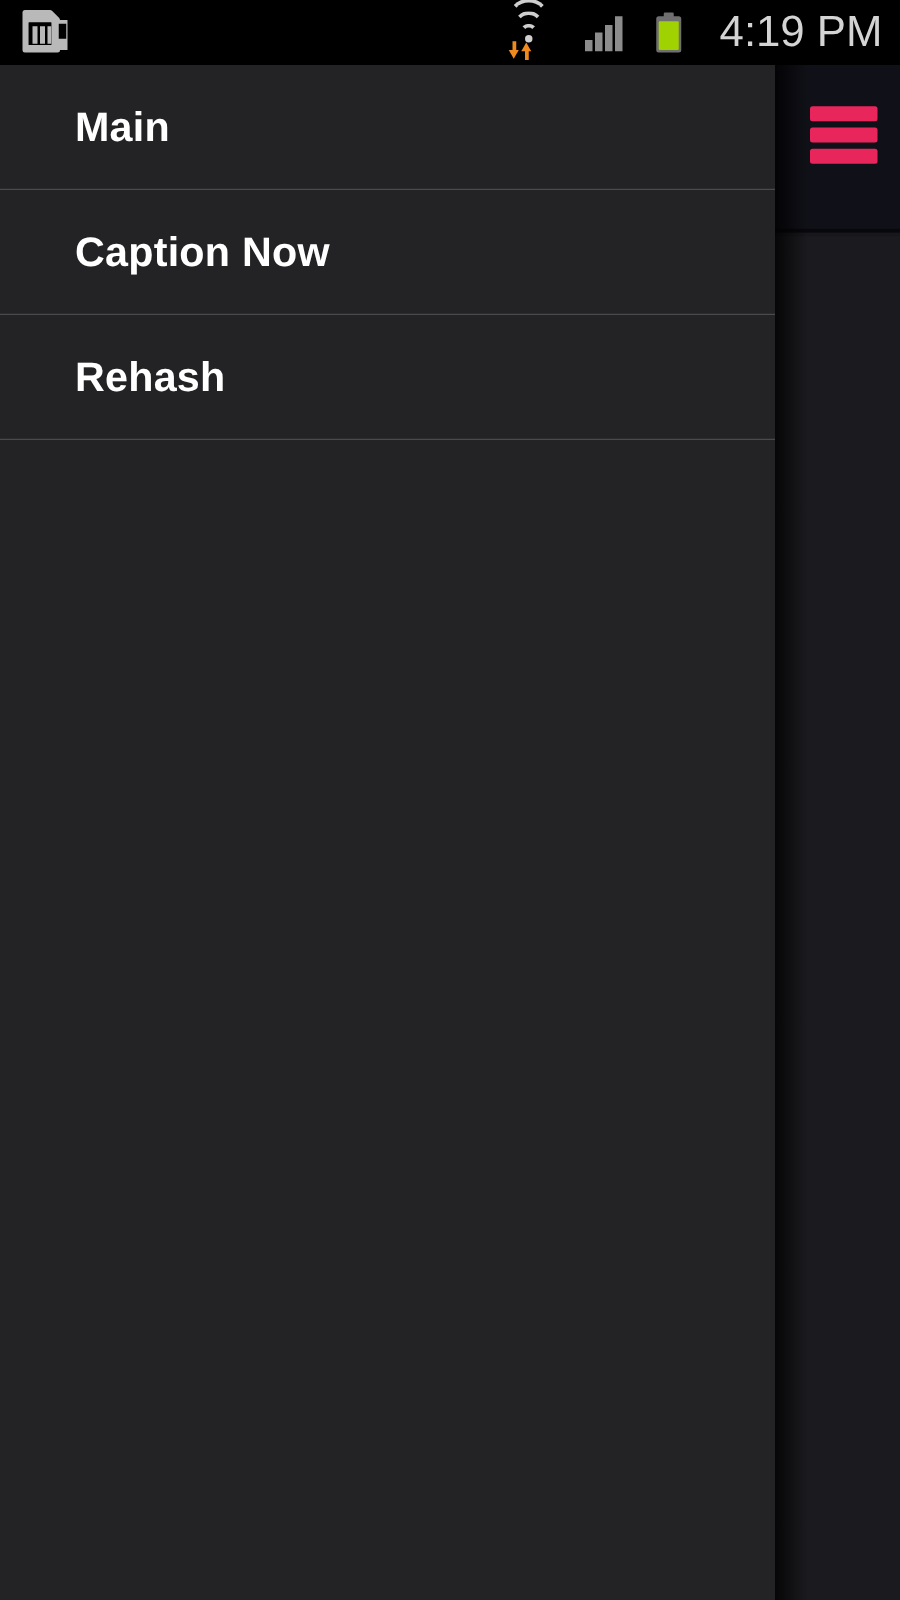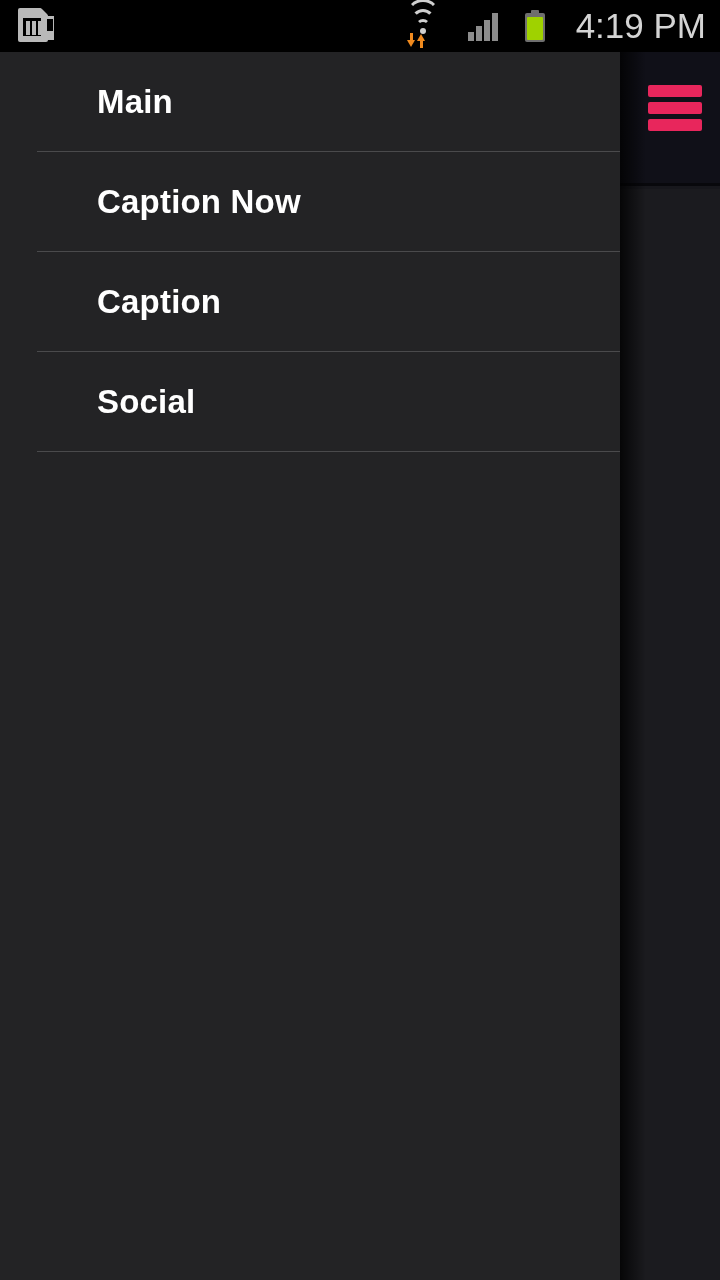--- a/index.html
+++ b/index.html
@@ -177,21 +177,21 @@
   .cw-the{
     position:absolute; left:34px; top:26px;
     font-size:17px; color:#1b1b1f; letter-spacing:1px; font-weight:bold;
     background:#e8265c; padding:1px 3px;
   }
   .fine{ color:#b5b5ba; font-size:21px; line-height:27px; white-space:nowrap; }
 
   
   .drawer{
     position:absolute; top:52px; left:0; width:620px; height:1228px;
-    background:#232325; z-index:20;padding-left:37px;
+    background:#232325; z-index:20;
   }
   .drawer-shadow{
     position:absolute; top:52px; left:620px; width:26px; height:1228px;
     background:linear-gradient(90deg, rgba(0,0,0,0.78), rgba(0,0,0,0));
     z-index:21; pointer-events:none;
   }
   .drawer-item{
     height:100px; position:relative;
     display:flex; align-items:center;
     padding-left:60px;
@@ -251,24 +251,21 @@
   </div>
 
   <div class="drawer">
     <div class="drawer-item">
       <span class="lbl">Main</span>
     </div>
     <div class="drawer-item">
       <span class="lbl">Caption Now</span>
     </div>
     <div class="drawer-item">
-      <span class="lbl">Caption</span>
-    </div>
-    <div class="drawer-item">
-      <span class="lbl">Social</span>
+      <span class="lbl">Rehash</span>
     </div>
   </div>
   <div class="drawer-shadow"></div>
 
   <div class="statusbar">
 
     <div class="sb-left">
       <div class="sim-icon">
         <div class="sim-body"></div>
         <div class="sim-notch"></div>

